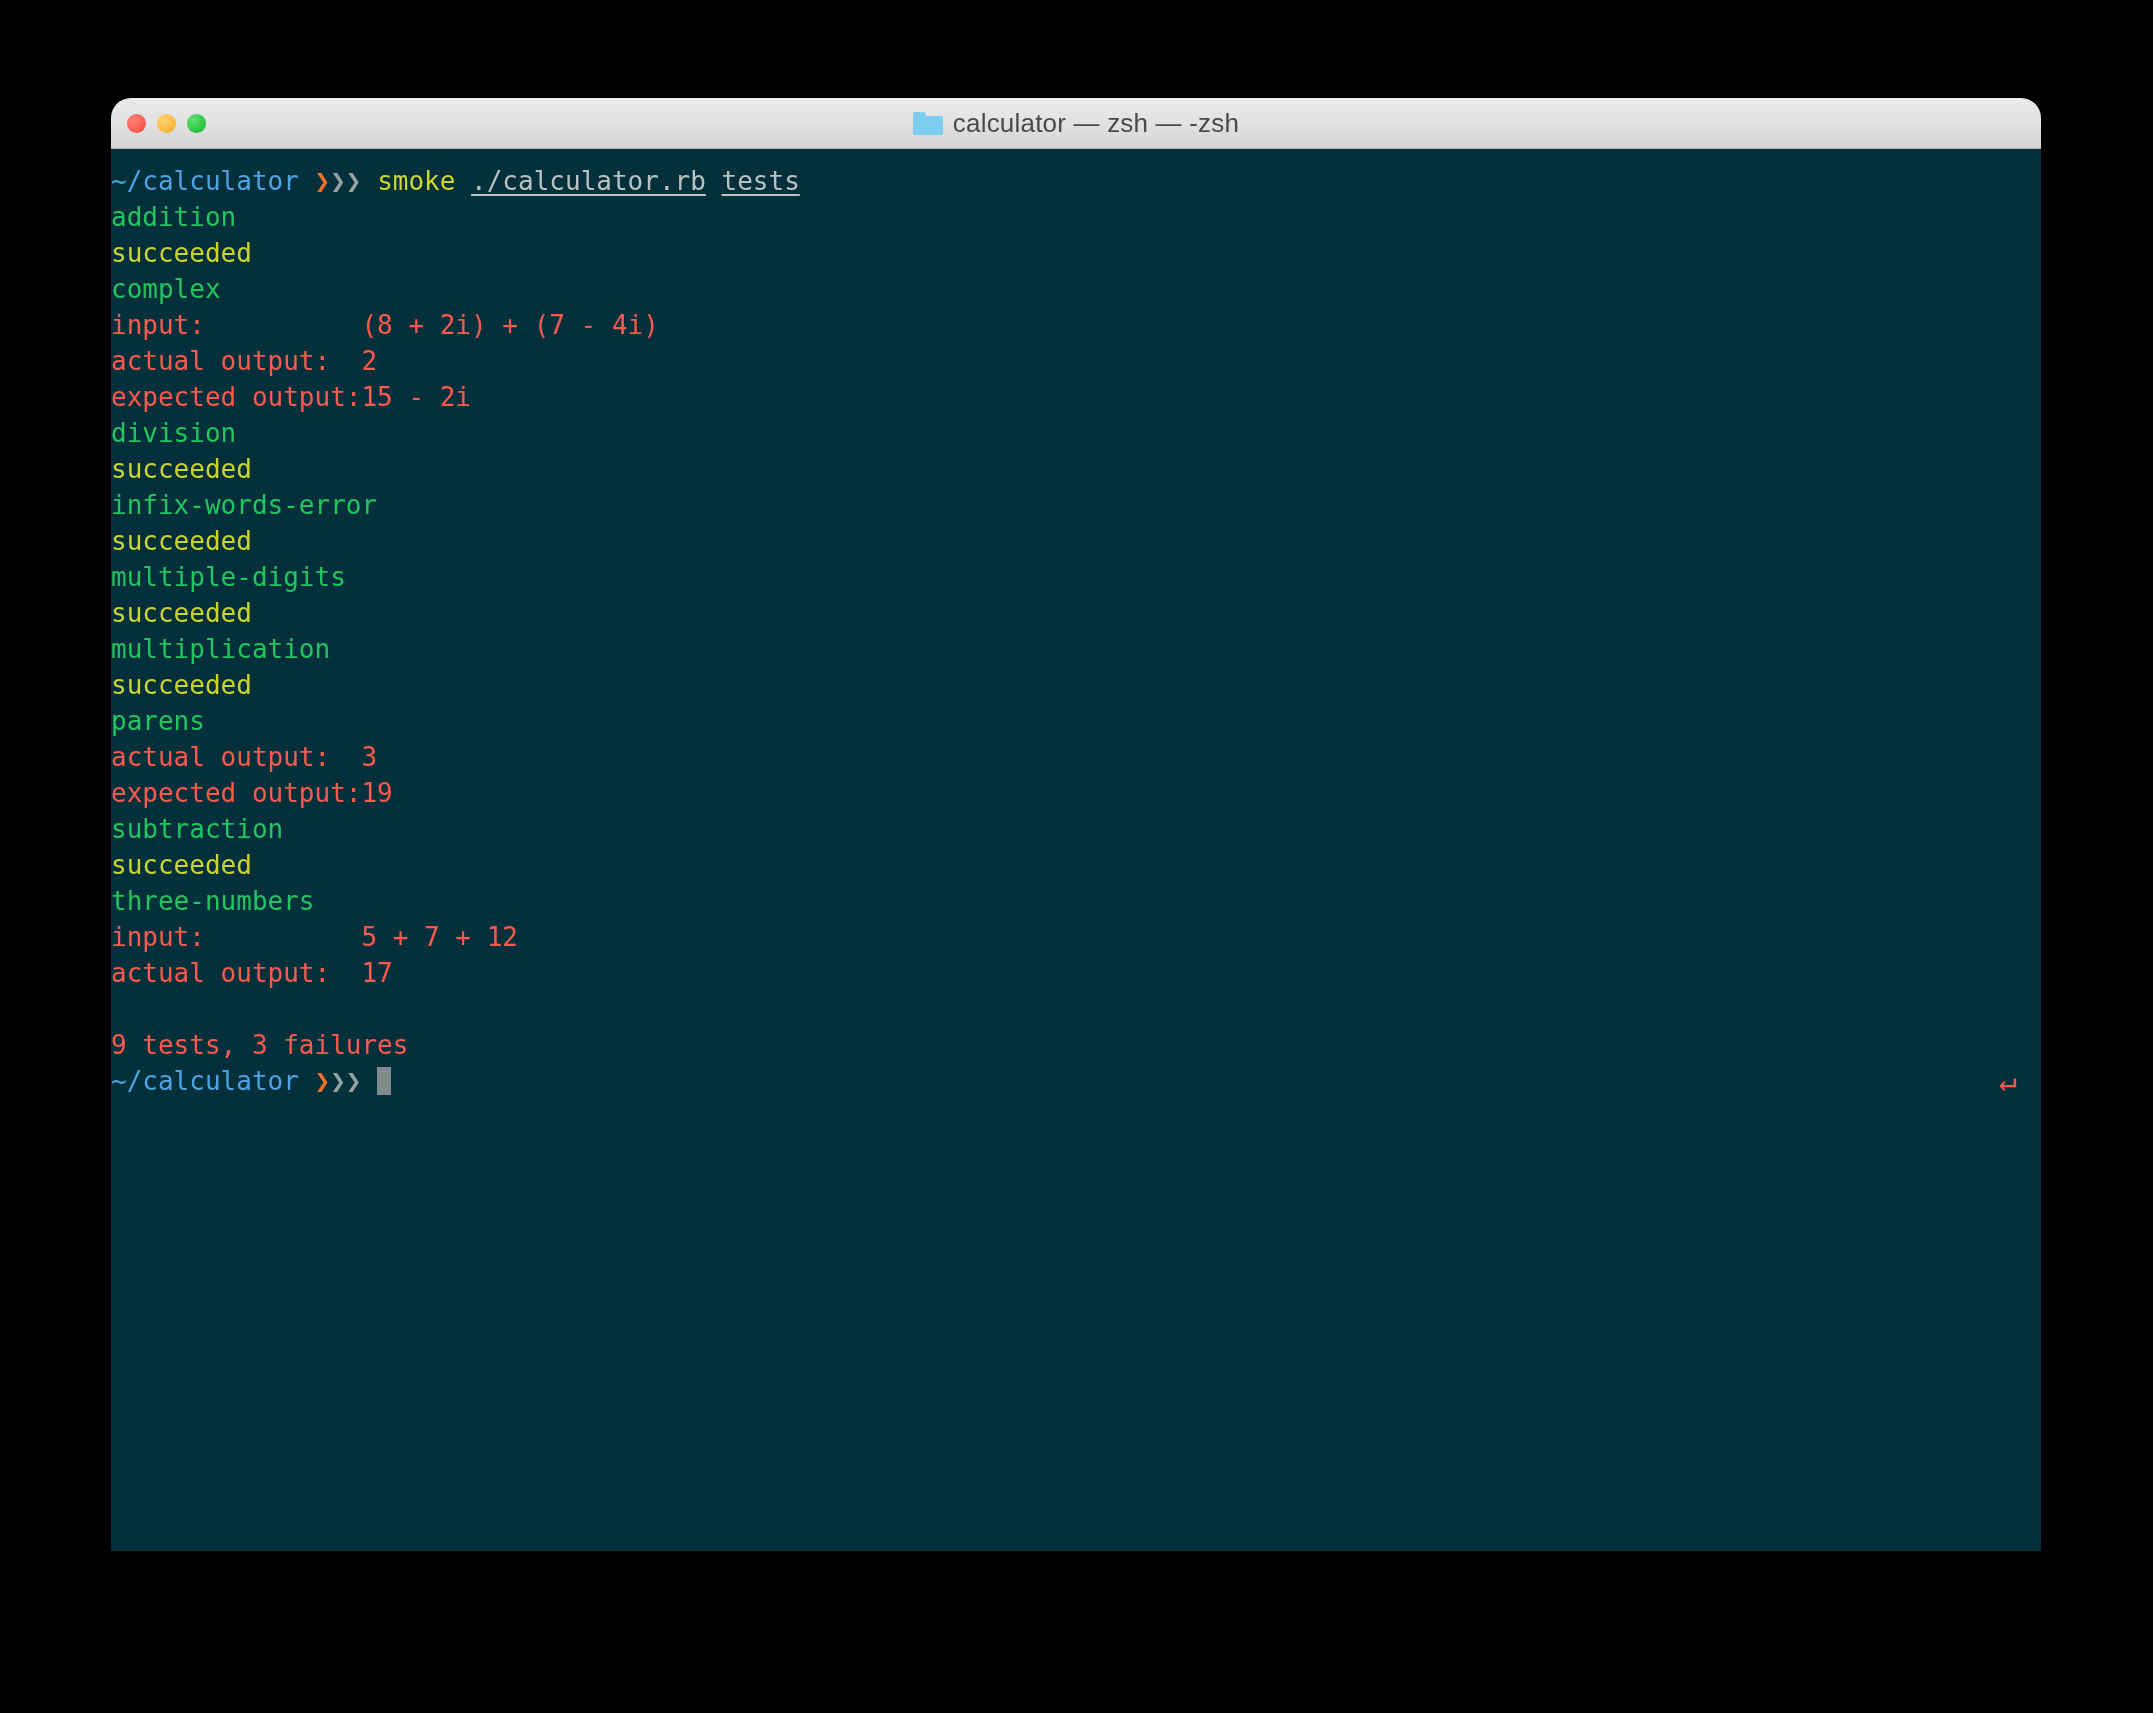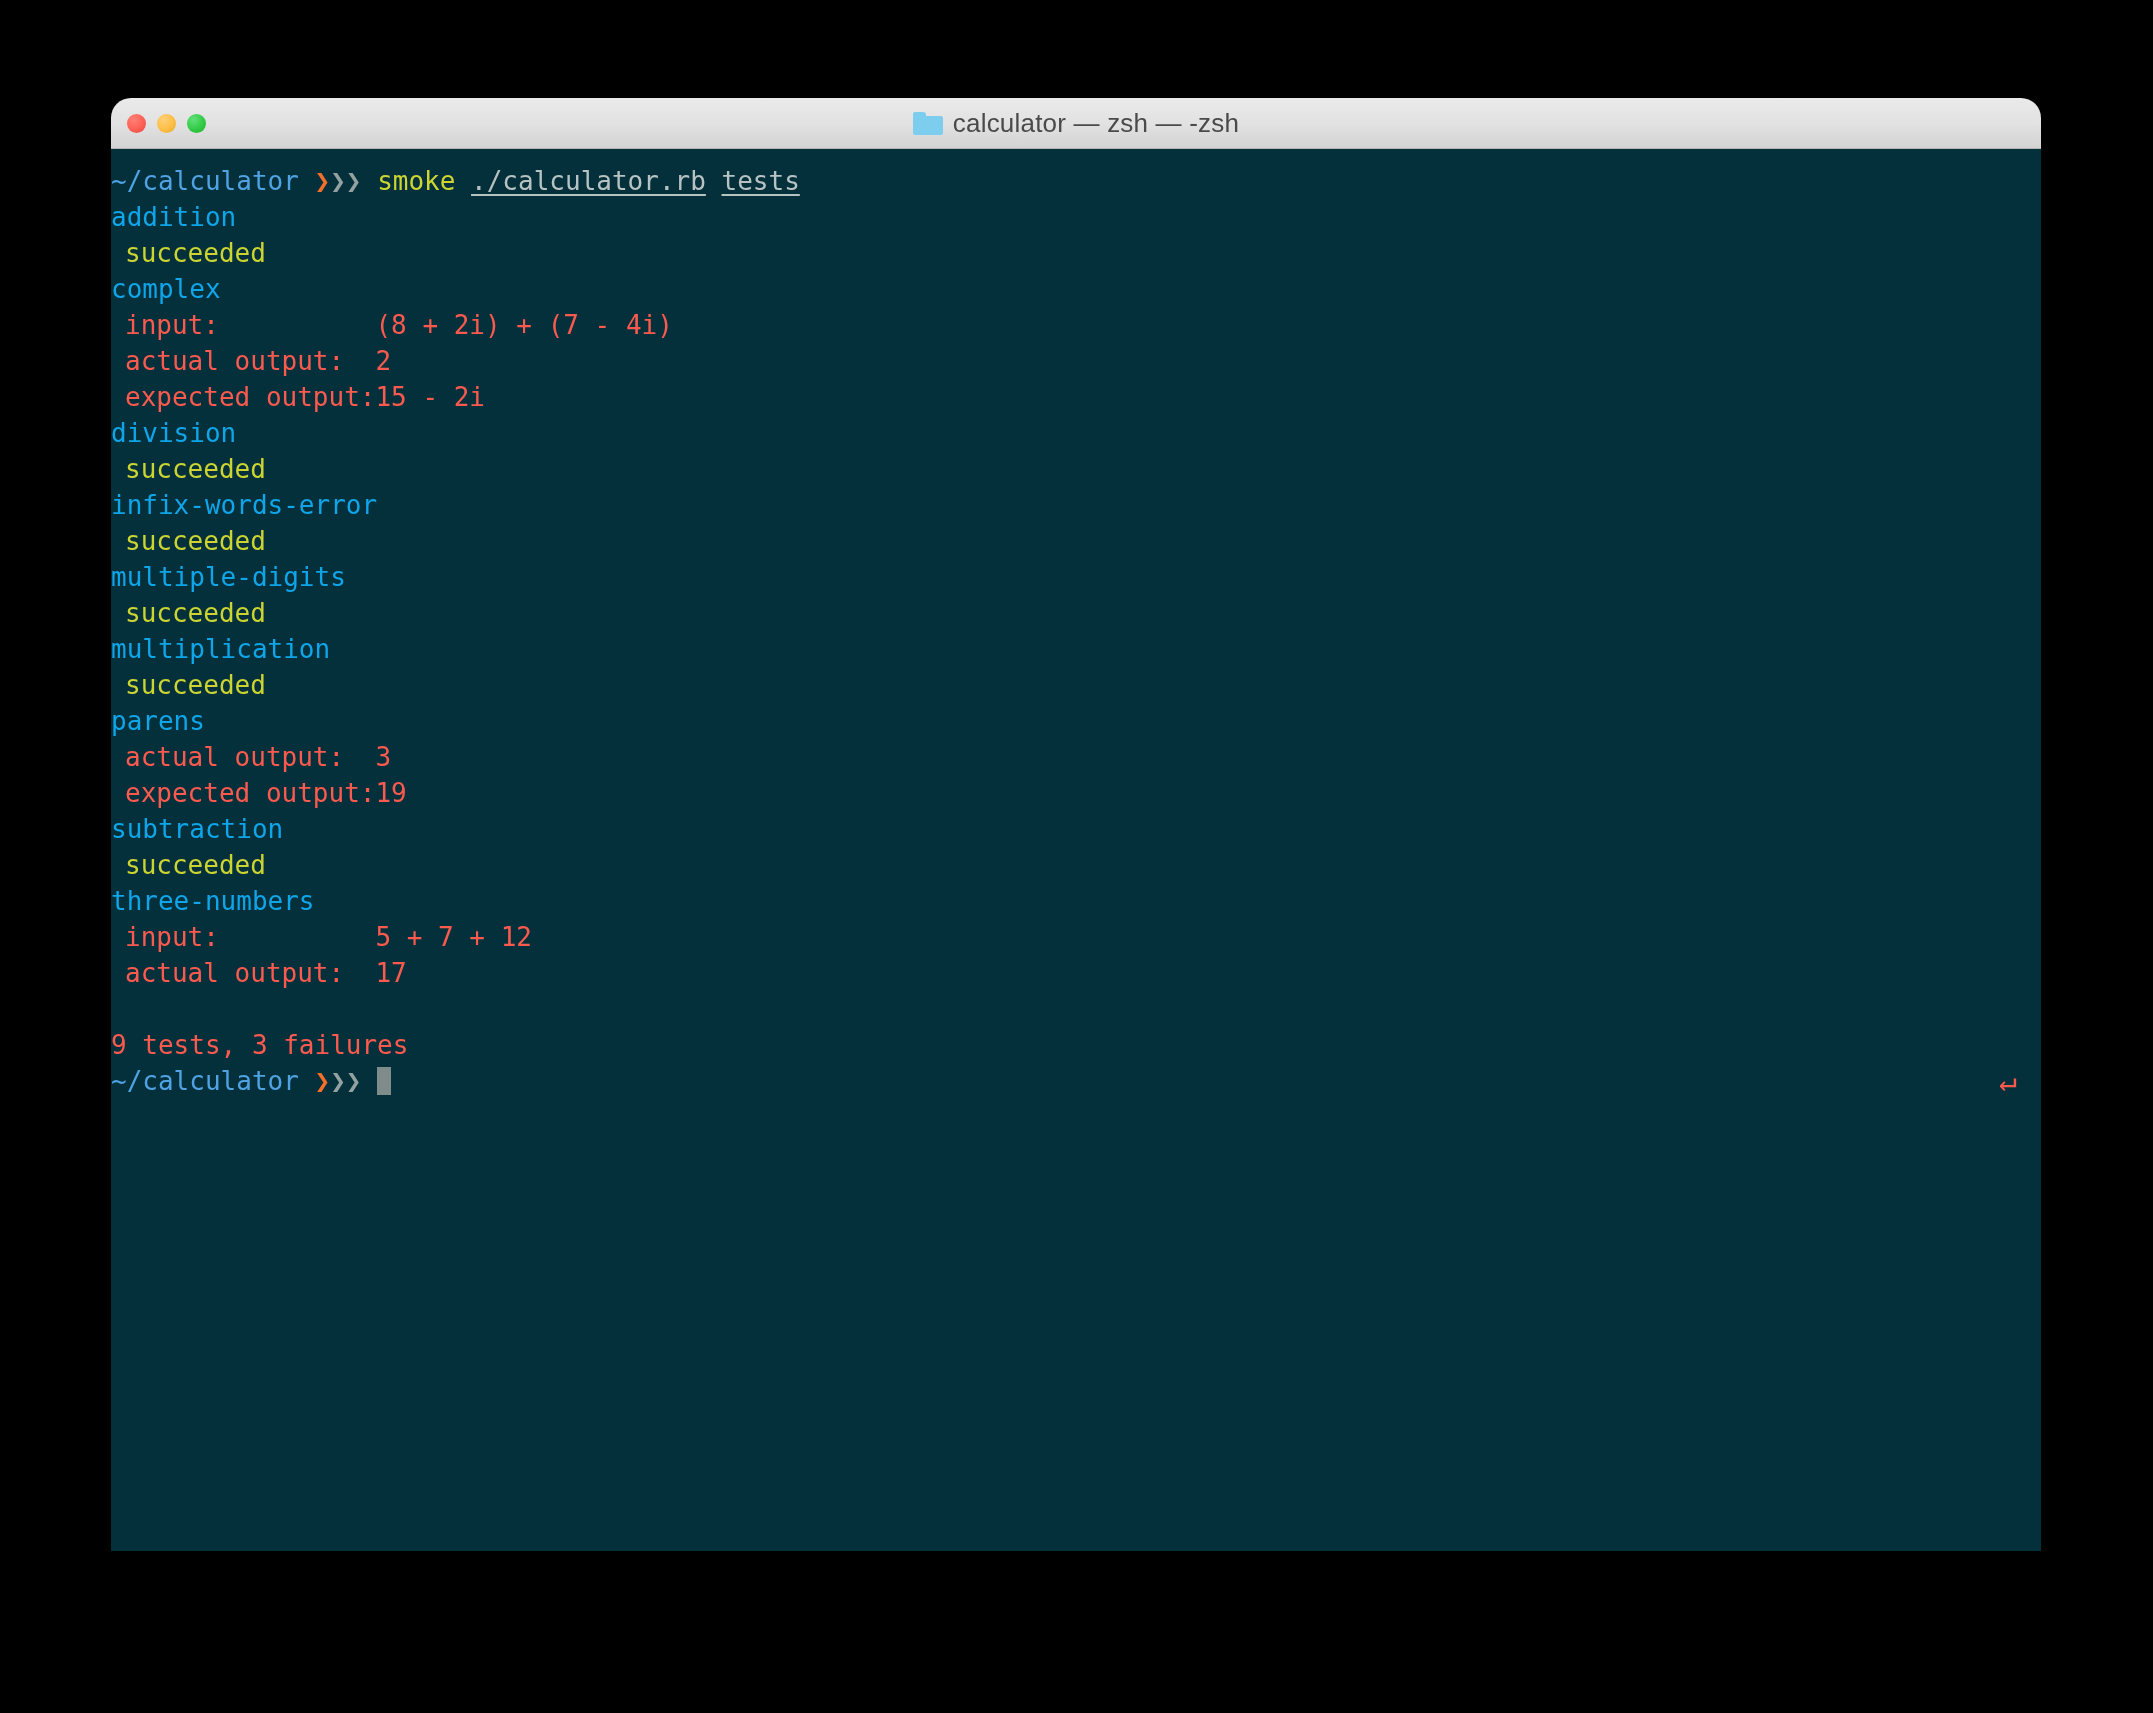--- a/index.html
+++ b/index.html
@@ -107,26 +107,26 @@
     letter-spacing: 0px;
   }
   .term-line.blank { }
 
   
   .c-path     { color: #4fa3e3; }
   .c-chev1    { color: #f4702a; }
   .c-chev2    { color: #93a1a1; }
   .c-cmd      { color: #cdd531; }
   .c-arg      { color: #b7c2c2; text-decoration: underline; text-underline-offset: 4px; }
-  .c-testname { color: #0ea5e9; }
+  .c-testname { color: #22c55e; }
   .c-pass     { color: #cbd431; }
   .c-fail     { color: #fc5a4e; }
   .c-summary  { color: #fc5a4e; }
 
-  .indent1 { padding-left: 14px; }
+  .indent1 { }
 
   
   .detail-label {
     display: inline-block;
     width: 16ch;
   }
 
   
   .cursor-block {
     display: inline-block;

